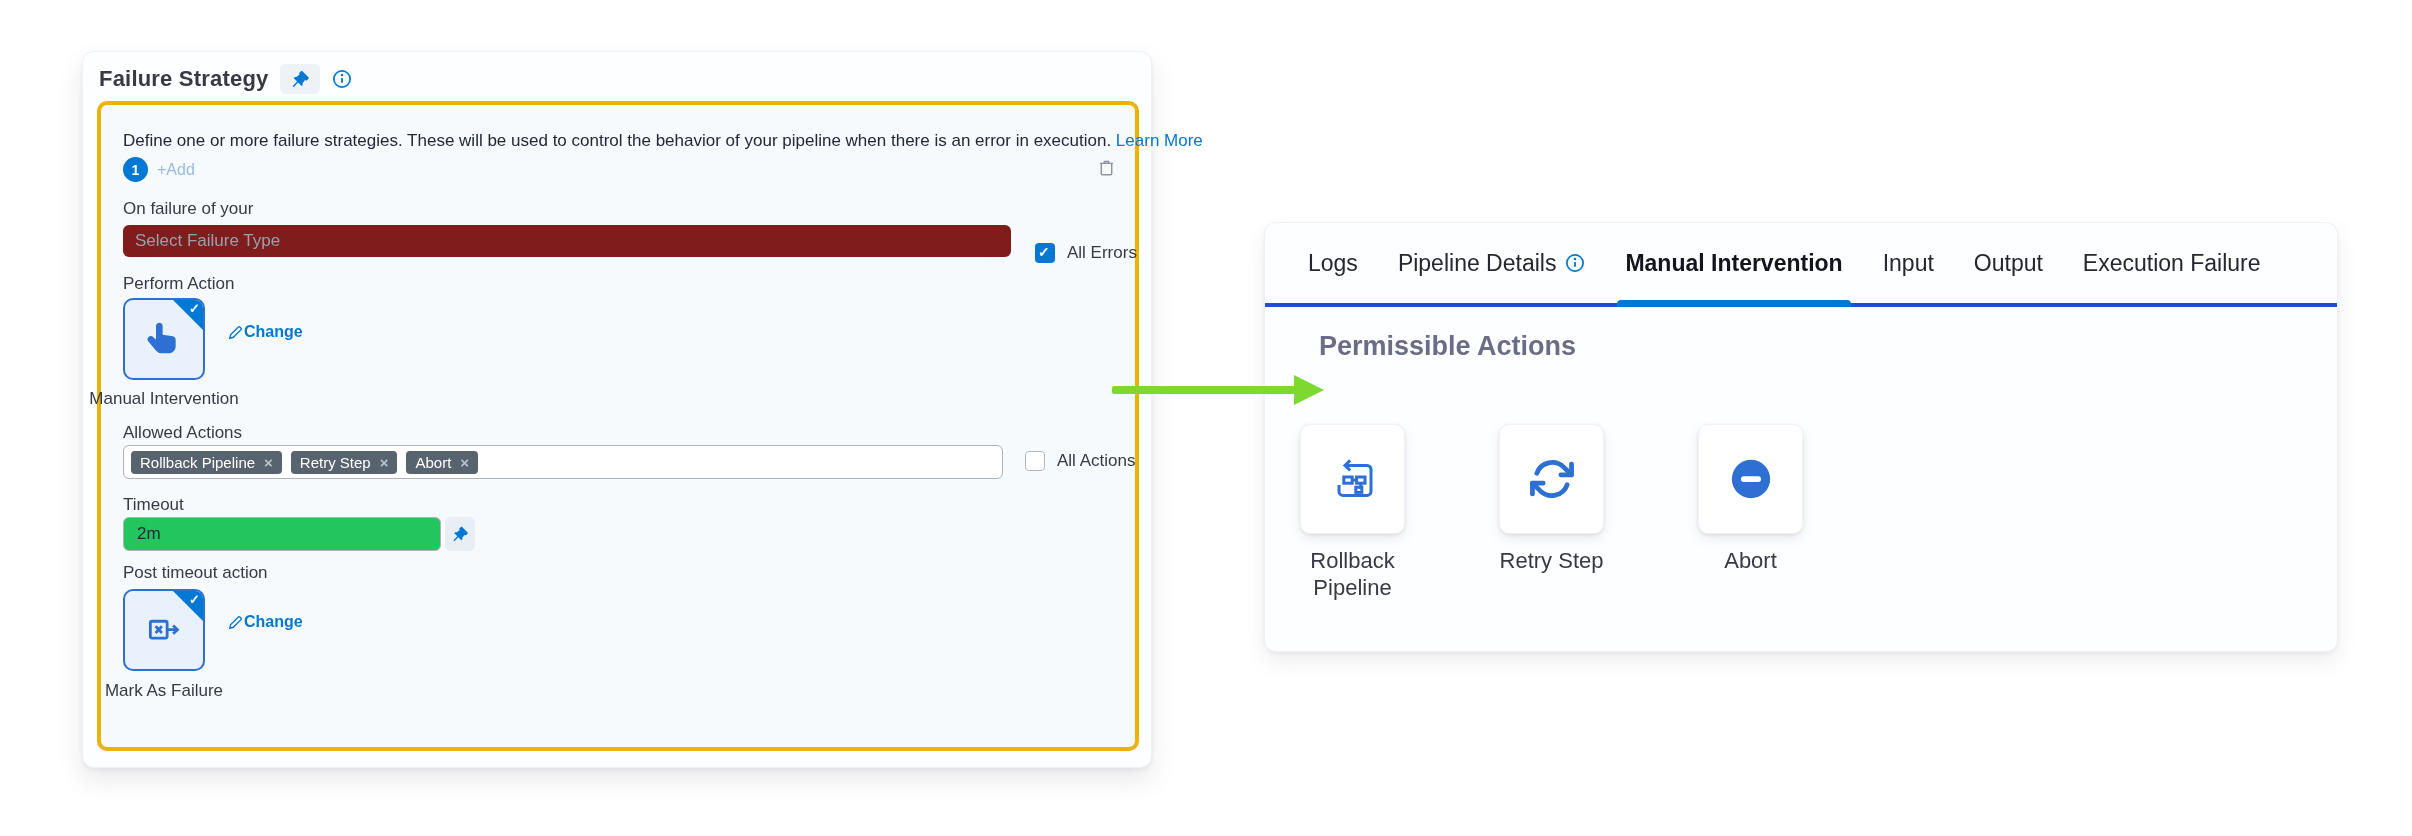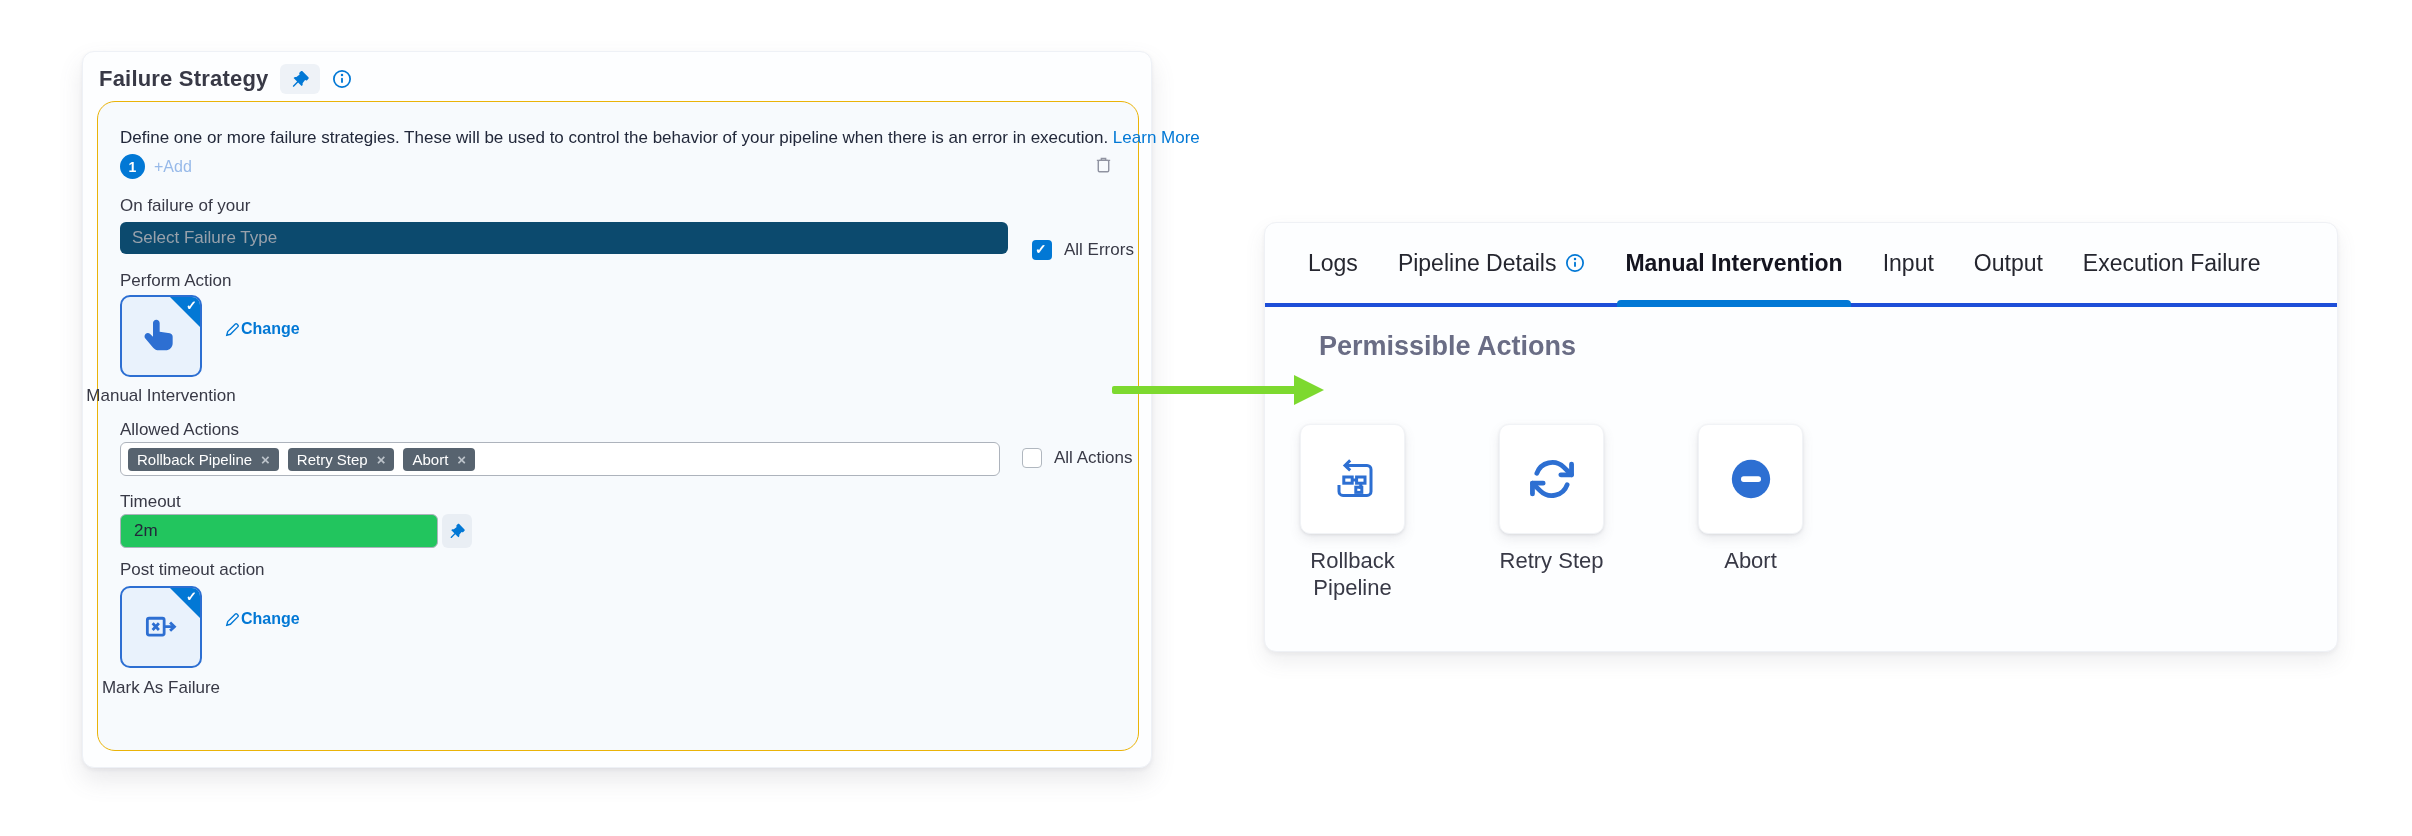--- a/index.html
+++ b/index.html
@@ -8,32 +8,32 @@
 
   
   .fs-panel { position:absolute; left:82px; top:51px; width:1070px; height:717px;
     background:#fdfeff; border:1px solid #eef1f6; border-radius:12px;
     box-shadow:0 2px 4px rgba(40,41,61,.06), 0 12px 24px rgba(96,97,112,.14); }
   .fs-header { position:absolute; left:16px; top:12px; display:flex; align-items:center; gap:12px; }
   .fs-title { font-size:22px; font-weight:700; color:#383946; letter-spacing:.2px; }
   .pin-chip { width:40px; height:30px; background:#eef2f7; border-radius:6px;
     display:flex; align-items:center; justify-content:center; }
   .inner-card { position:absolute; left:14px; top:49px; width:1042px; height:650px;
-    background:#f7fafd; border:1px solid #eab308; border-radius:18px; }
+    background:#f7fafd; border:4px solid #eab308; border-radius:10px; }
   .inner-card > * { position:absolute; }
   .desc { left:22px; top:26px; font-size:17px; color:#22283a; white-space:nowrap; }
   .link { color:#0278d5; cursor:pointer; }
   .badge { left:22px; top:52px; width:25px; height:25px; border-radius:50%;
     background:#0278d5; color:#fff; font-size:14px; font-weight:700;
     display:flex; align-items:center; justify-content:center; }
   .add-link { left:56px; top:56px; font-size:16px; color:#97b9e9; }
   .trash { left:996px; top:52px; }
   .field-label { font-size:17px; color:#383946; }
   .lbl-onfailure { left:22px; top:94px; }
-  .sel-input { left:22px; top:120px; width:888px; height:32px; background:#0c4a6e;
+  .sel-input { left:22px; top:120px; width:888px; height:32px; background:#7f1d1d;
     border-radius:6px; display:flex; align-items:center; padding-left:12px;
     font-size:17px; color:#98a1ab; }
   .checkbox-row { display:flex; align-items:center; gap:12px; }
   .cb-allerrors { left:934px; top:138px; }
   .cb-allactions { left:924px; top:346px; }
   .cb { width:20px; height:20px; border-radius:4px; flex:0 0 auto; position:relative; }
   .cb.checked { background:#0278d5; }
   .cb.checked::after { content:"✓"; position:absolute; left:3px; top:1px; color:#fff;
     font-size:14px; font-weight:700; }
   .cb.unchecked { background:#fff; border:1.5px solid #b0b7bf; }

